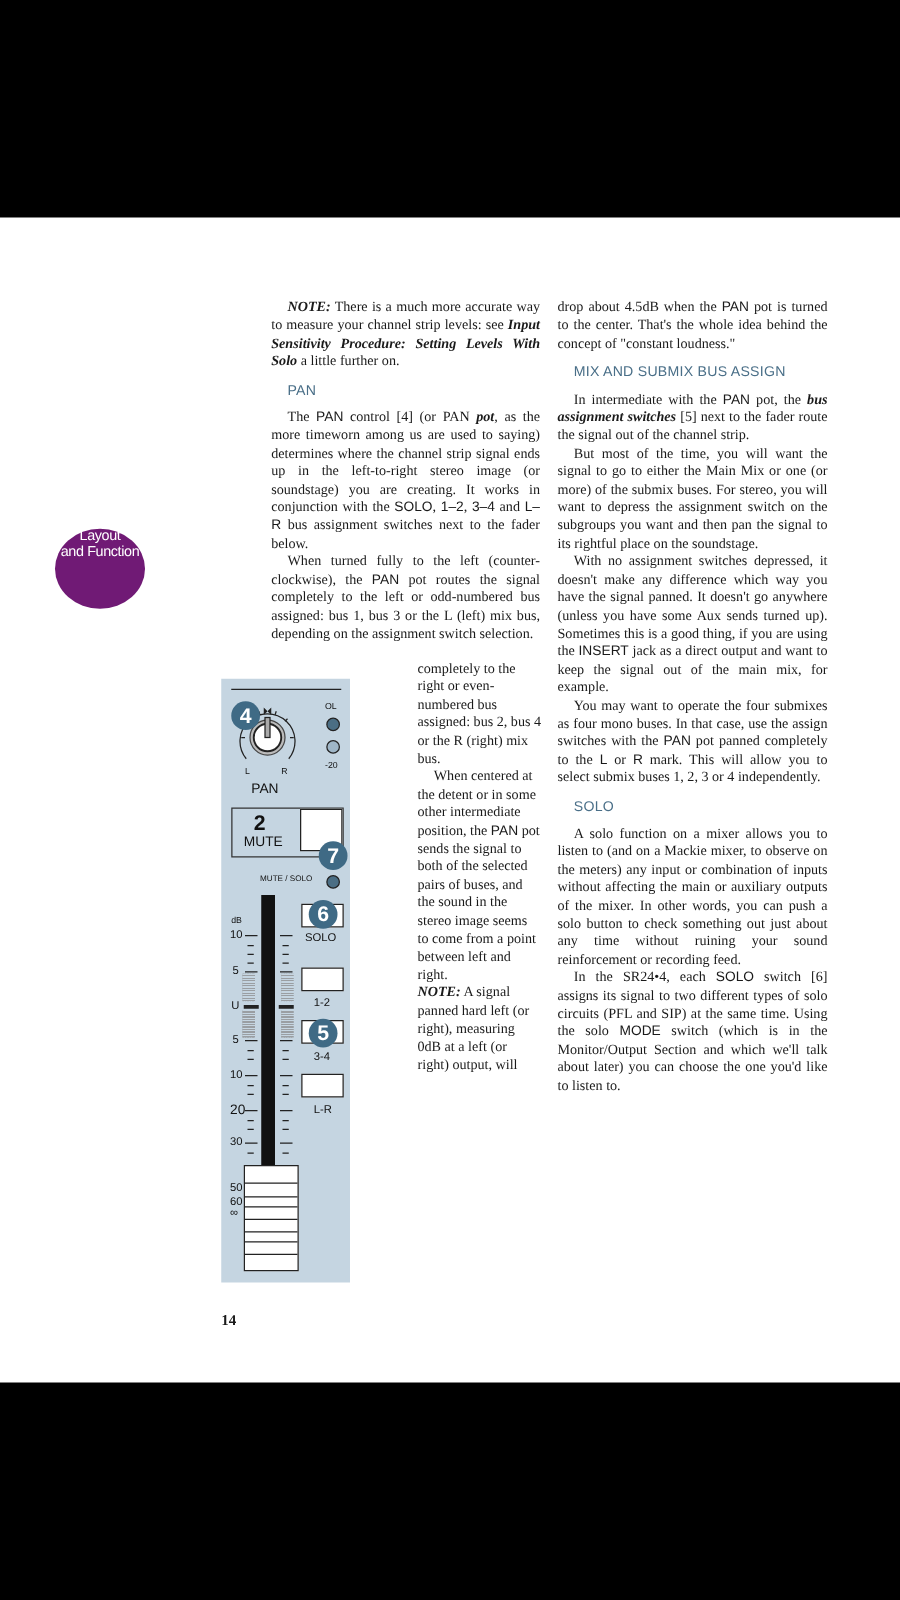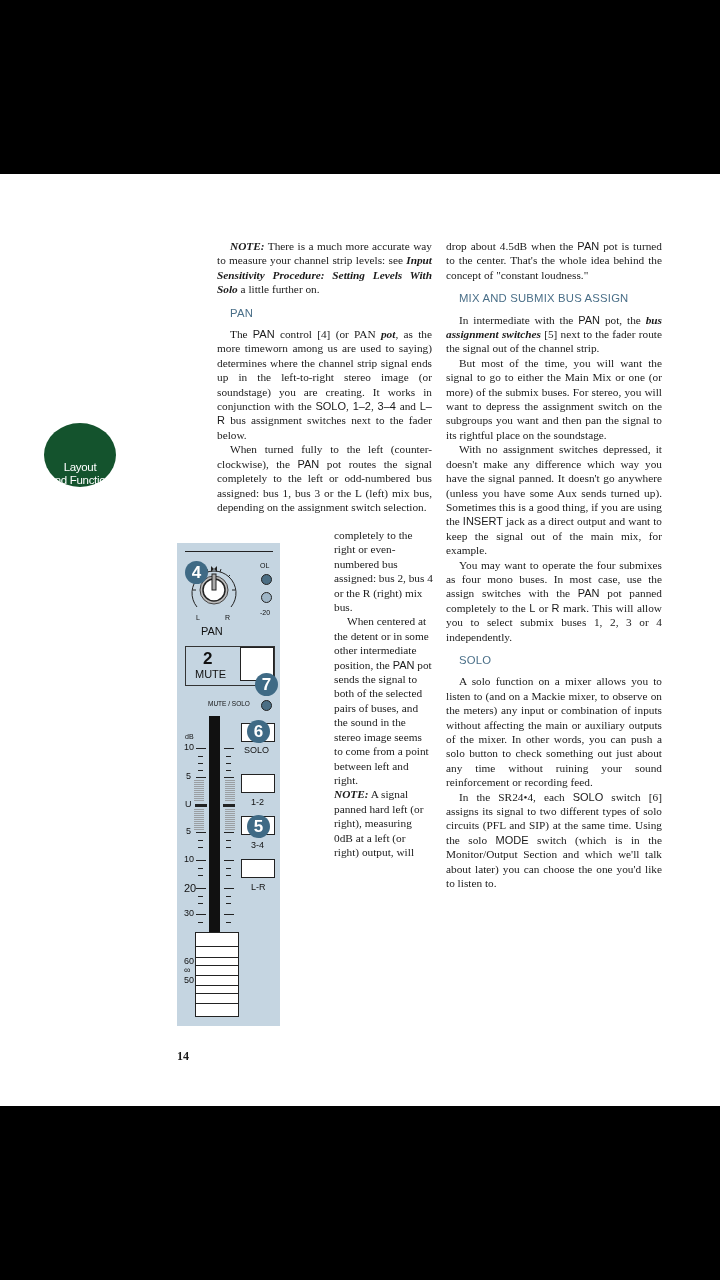--- a/index.html
+++ b/index.html
@@ -1,22 +1,22 @@
 <!DOCTYPE html>
 <html><head>
 <meta charset="utf-8">
 <style>
   * { box-sizing: border-box; margin: 0; padding: 0; }
   html, body { width: 720px; height: 1280px; background: #000; overflow: hidden; }
   body { position: relative; font-family: "Liberation Serif", "DejaVu Serif", serif; color: #1a1a1a; }
   .page { position: absolute; left: 0; top: 174px; width: 720px; height: 932px; background: #fff; }
 
   .tab-badge { position: absolute; left: 44px; top: 423px; width: 72px; height: 64px; border-radius: 50%;
-    background: #14532d; color: #fff; font-family: "Liberation Sans", "DejaVu Sans", sans-serif;
-    font-size: 11.5px; line-height: 13px; text-align: center; display: flex; flex-direction: column; justify-content: flex-end; letter-spacing: -0.3px; }
+    background: #701a75; color: #fff; font-family: "Liberation Sans", "DejaVu Sans", sans-serif;
+    font-size: 11.5px; line-height: 13px; text-align: center; display: flex; flex-direction: column; justify-content: flex-start; letter-spacing: -0.3px; }
 
   .col { position: absolute; font-size: 11.3px; line-height: 14.4px; text-align: justify; margin-left: 40px; }
   .col p { text-indent: 13px; }
   .col p.noindent { text-indent: 0; }
   .col h3 { font-family: "Liberation Sans", "DejaVu Sans", sans-serif; font-weight: normal; color: #4a6f88;
     font-size: 11.3px; letter-spacing: 0.2px; margin: 9px 0 7px 13px; }
   .sans { font-family: "Liberation Sans", "DejaVu Sans", sans-serif; font-size: 11px; }
   .bi { font-weight: bold; font-style: italic; }
 
   #col1 { left: 177px; top: 239px; width: 215px; }
@@ -65,21 +65,21 @@
   <p><span>When centered at the detent or in some other intermediate position, the </span><span class="sans">PAN</span><span> pot sends the signal to both of the selected pairs of buses, and the sound in the stereo image seems to come from a point between left and right.</span></p>
   <p class="noindent"><b><i>NOTE:</i></b><span> A signal panned hard left (or right), measuring 0dB at a left (or right) output, will</span></p>
 </div>
 
 <div class="col" id="col2">
   <p class="noindent"><span>drop about 4.5dB when the </span><span class="sans">PAN</span><span> pot is turned to the center. That's the whole idea behind the concept of "constant loudness."</span></p>
   <h3>MIX AND SUBMIX BUS ASSIGN</h3>
   <p><span>In intermediate with the </span><span class="sans">PAN</span><span> pot, the </span><span class="bi">bus assignment switches</span><span> [5] next to the fader route the signal out of the channel strip.</span></p>
   <p>But most of the time, you will want the signal to go to either the Main Mix or one (or more) of the submix buses. For stereo, you will want to depress the assignment switch on the subgroups you want and then pan the signal to its rightful place on the soundstage.</p>
   <p><span>With no assignment switches depressed, it doesn't make any difference which way you have the signal panned. It doesn't go anywhere (unless you have some Aux sends turned up). Sometimes this is a good thing, if you are using the </span><span class="sans">INSERT</span><span> jack as a direct output and want to keep the signal out of the main mix, for example.</span></p>
-  <p><span>You may want to operate the four submixes as four mono buses. In most case, use the assign switches with the </span><span class="sans">PAN</span><span> pot panned completely to the </span><span class="sans">L</span><span> or </span><span class="sans">R</span><span> mark. This will allow you to select submix buses 1, 2, 3 or 4 independently.</span></p>
+  <p><span>You may want to operate the four submixes as four mono buses. In that case, use the assign switches with the </span><span class="sans">PAN</span><span> pot panned completely to the </span><span class="sans">L</span><span> or </span><span class="sans">R</span><span> mark. This will allow you to select submix buses 1, 2, 3 or 4 independently.</span></p>
   <h3>SOLO</h3>
   <p>A solo function on a mixer allows you to listen to (and on a Mackie mixer, to observe on the meters) any input or combination of inputs without affecting the main or auxiliary outputs of the mixer. In other words, you can push a solo button to check something out just about any time without ruining your sound reinforcement or recording feed.</p>
   <p><span>In the SR24•4, each </span><span class="sans">SOLO</span><span> switch [6] assigns its signal to two different types of solo circuits (PFL and SIP) at the same time. Using the solo </span><span class="sans">MODE</span><span> switch (which is in the Monitor/Output Section and which we'll talk about later) you can choose the one you'd like to listen to.</span></p>
 </div>
 
 <div class="strip">
   <div class="topline"></div>
 
   <svg class="knob-arc" viewBox="0 0 54 54">
     <path d="M10 44 A22 22 0 1 1 44 44" fill="none" stroke="#222" stroke-width="1"></path>
@@ -123,21 +123,21 @@
 
   <div class="lbl" style="left:8px;top:190px;font-size:7px;">dB</div>
   <div class="lbl" style="left:7px;top:199px;font-size:9px;">10</div>
   <div class="lbl" style="left:9px;top:228px;font-size:9px;">5</div>
   <div class="lbl" style="left:8px;top:256px;font-size:9px;">U</div>
   <div class="lbl" style="left:9px;top:283px;font-size:9px;">5</div>
   <div class="lbl" style="left:7px;top:311px;font-size:9px;">10</div>
   <div class="lbl" style="left:7px;top:339px;font-size:11px;">20</div>
   <div class="lbl" style="left:7px;top:365px;font-size:9px;">30</div>
   <div class="lbl" style="left:7px;top:391px;font-size:9px;margin-left:25px;">40</div>
-  <div class="lbl" style="left:7px;top:402px;font-size:9px;margin-top:30px;">50</div>
+  <div class="lbl" style="left:7px;top:402px;font-size:9px;">50</div>
   <div class="lbl" style="left:7px;top:413px;font-size:9px;">60</div>
   <div class="lbl" style="left:7px;top:422px;font-size:9px;">∞</div>
 
   <div class="tick" style="left:19px;top:205px;width:10px;"></div>
     <div class="tick" style="left:47px;top:205px;width:10px;"></div>
   <div class="tick" style="left:21px;top:213px;width:5px;"></div>
     <div class="tick" style="left:49px;top:213px;width:5px;"></div>
   <div class="tick" style="left:21px;top:220px;width:5px;"></div>
     <div class="tick" style="left:49px;top:220px;width:5px;"></div>
   <div class="tick" style="left:21px;top:227px;width:5px;"></div>

